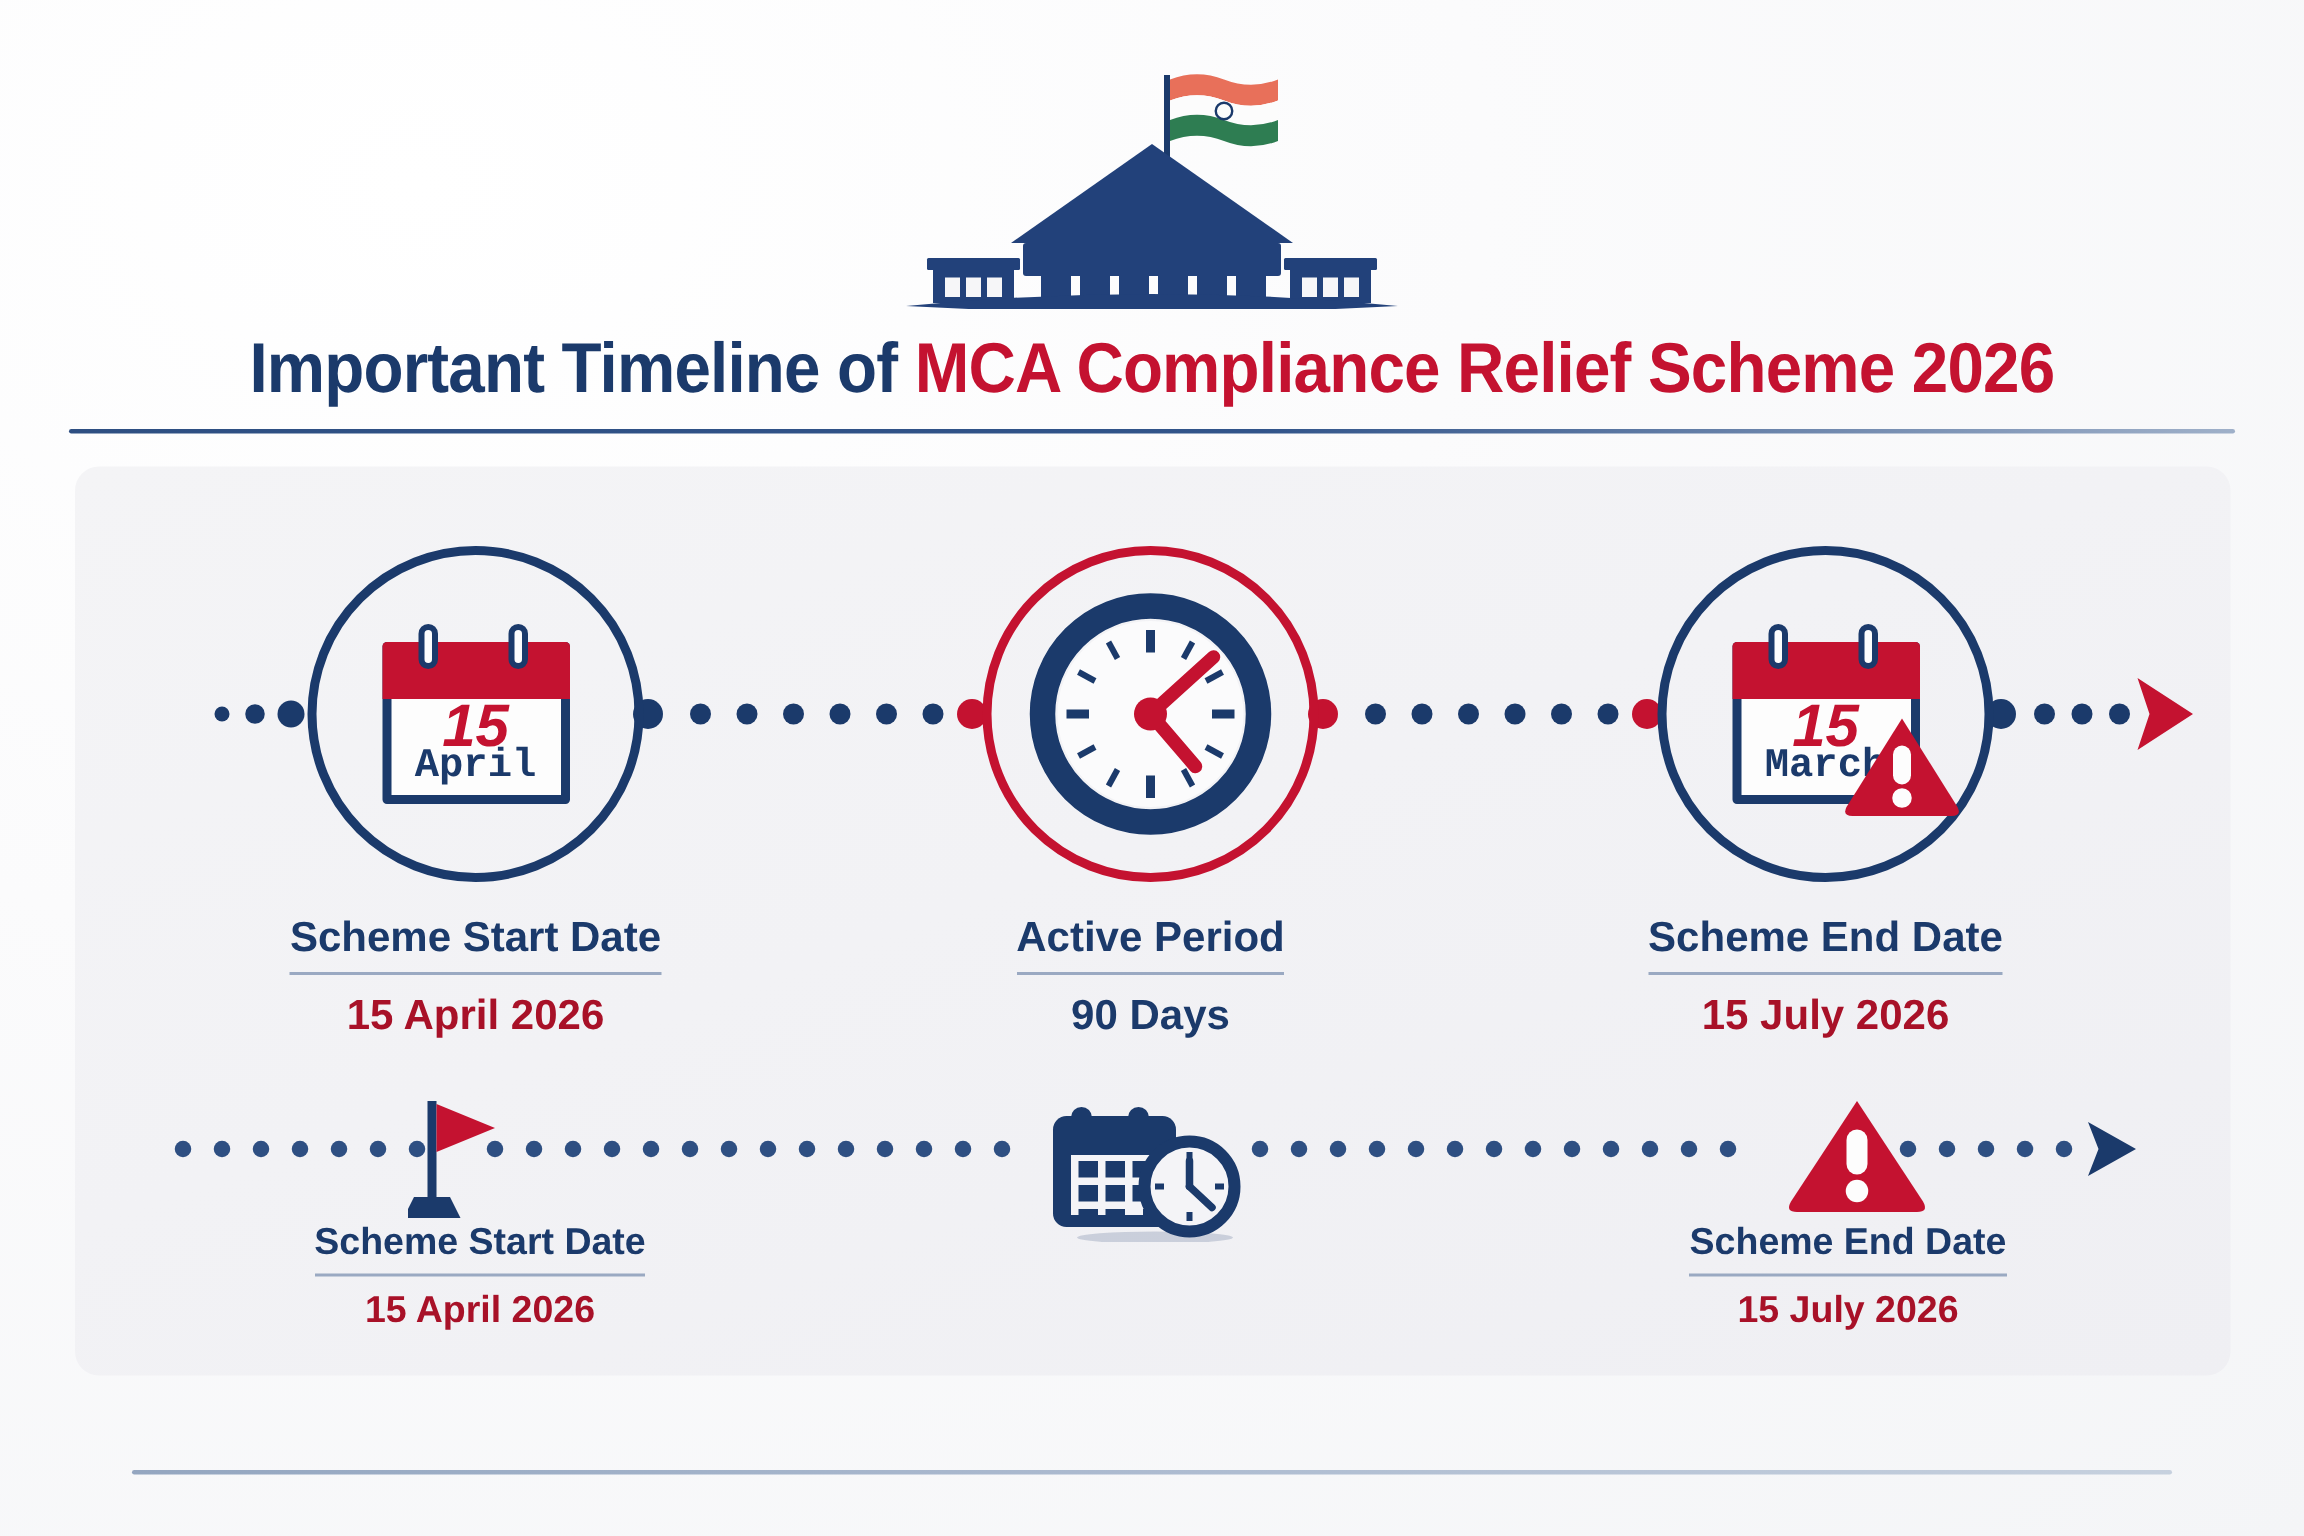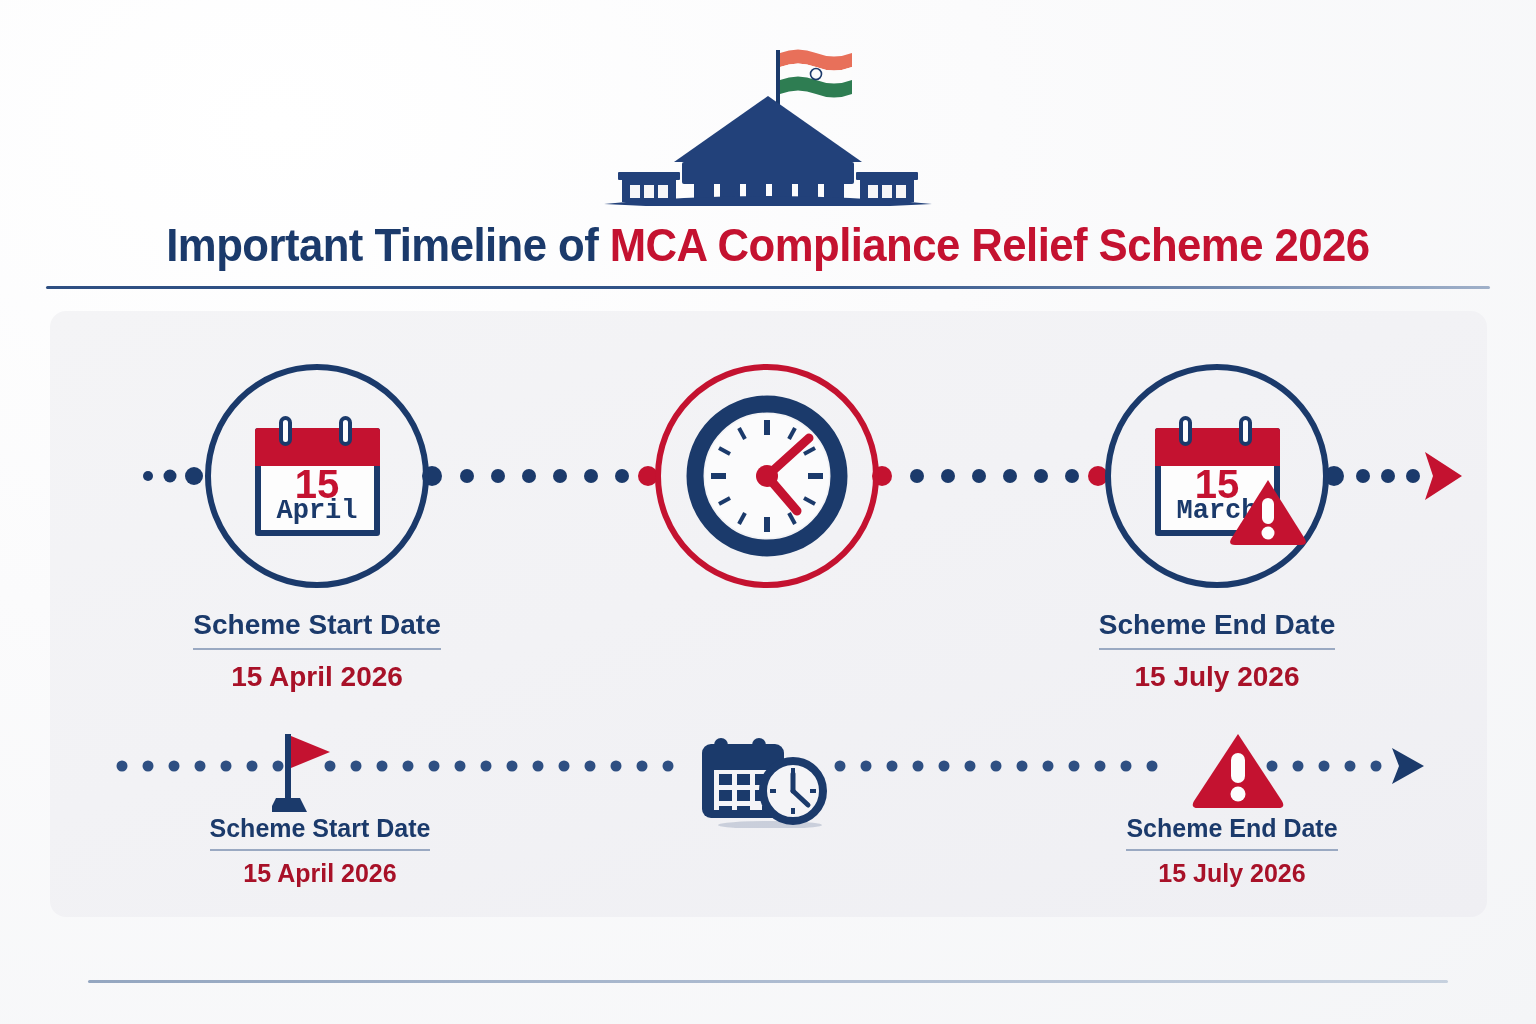--- a/index.html
+++ b/index.html
@@ -75,20 +75,21 @@
   .cal .ring{
     position:absolute;top:0;width:13px;height:30px;border-radius:7px;
     background:#fdfdfd;border:4px solid #1b3a6b;box-sizing:border-box;
   }
   .cal .ring.l{left:24px;}
   .cal .ring.r{left:84px;}
   .cal .day{
     position:absolute;left:0;right:0;top:48px;text-align:center;
     font-size:40px;font-weight:700;color:#c41230;line-height:1;
     font-family:"Liberation Sans", sans-serif;
+    font-style:italic;
   }
   .cal .mon{
     position:absolute;left:0;right:0;top:82px;text-align:center;
     font-size:27px;font-weight:700;color:#1b3a6b;line-height:1;
     font-family:Liberation Mono, monospace;
   }
   .cal .warn{position:absolute;right:-28px;bottom:-16px;}
 
   
   .clock{position:relative;width:166px;height:166px;}
@@ -329,20 +330,24 @@
         </div>
       </div>
     </div>
   </div>
 
   <div class="lbl" id="lbl1">
     <div class="t">Scheme Start Date</div>
     <div class="v red">15 April 2026</div>
   </div>
 
+  <div class="lbl" id="lbl2">
+    <div class="t">Active Period</div>
+    <div class="v navy">90 Days</div>
+  </div>
 
   <div class="lbl" id="lbl3">
     <div class="t">Scheme End Date</div>
     <div class="v red">15 July 2026</div>
   </div>
 
   <div class="bicon" id="bflag">
     <svg width="62" height="82" viewBox="0 0 62 82" aria-hidden="true">
       <rect x="13" y="0" width="6" height="64" fill="#1b3a6b"></rect>
       <path d="M19 2 L58 18 L19 34 Z" fill="#c41230"></path>

